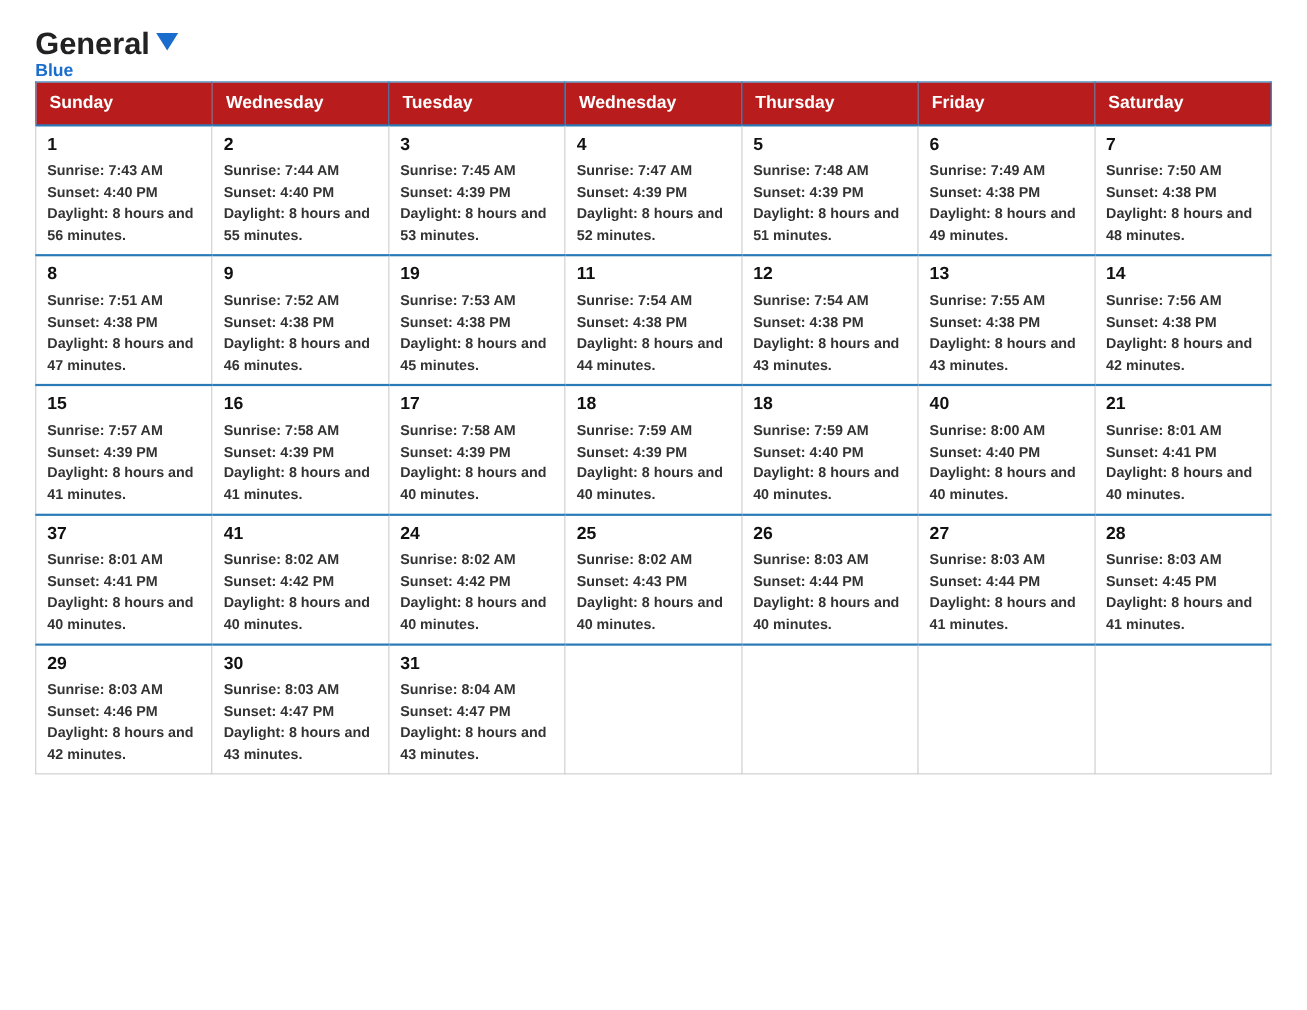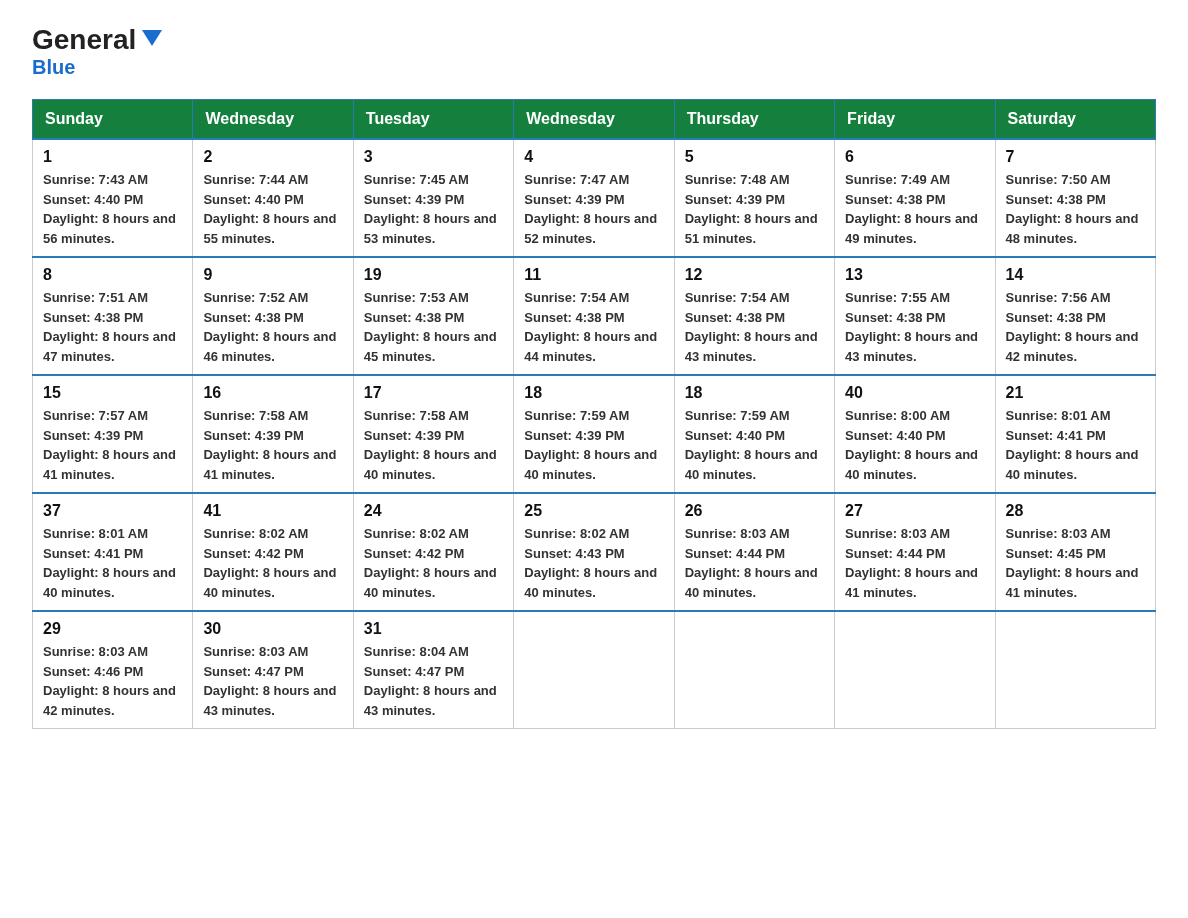--- a/index.html
+++ b/index.html
@@ -7,60 +7,59 @@
       background: #fff;
       font-family: Arial, sans-serif;
       padding: 24px 32px;
       width: 1188px;
       min-height: 918px;
     }
     .header {
       display: flex;
       justify-content: space-between;
       align-items: flex-start;
-      margin-bottom: 20px;
     }
     .logo {
       display: flex;
       flex-direction: column;
       align-items: flex-start;
     }
     .logo-text {
       font-size: 28px;
       font-weight: bold;
       color: #222;
     }
     .logo-line {
       display: flex;
       align-items: center;
     }
     .logo-blue-text {
       color: #1a6dcc;
-      font-size: 20px;
+      font-size: 16px;
       font-weight: bold;
     }
     .title-block {
       text-align: right;
     }
     .month-title {
       font-size: 48px;
       font-weight: bold;
       color: #111;
     }
     .location-title {
       font-size: 22px;
       color: #444;
     }
     .calendar-table {
       width: 100%;
       border-collapse: collapse;
       border: 1px solid #2a7ab8;
     }
     .calendar-table th {
-      background-color: #15803d;
+      background-color: #b91c1c;
       color: #fff;
       font-size: 16px;
       font-weight: bold;
       padding: 10px 12px;
       text-align: left;
       border: 1px solid #2a7ab8;
     }
     .calendar-table td {
       vertical-align: top;
       padding: 8px 10px;

